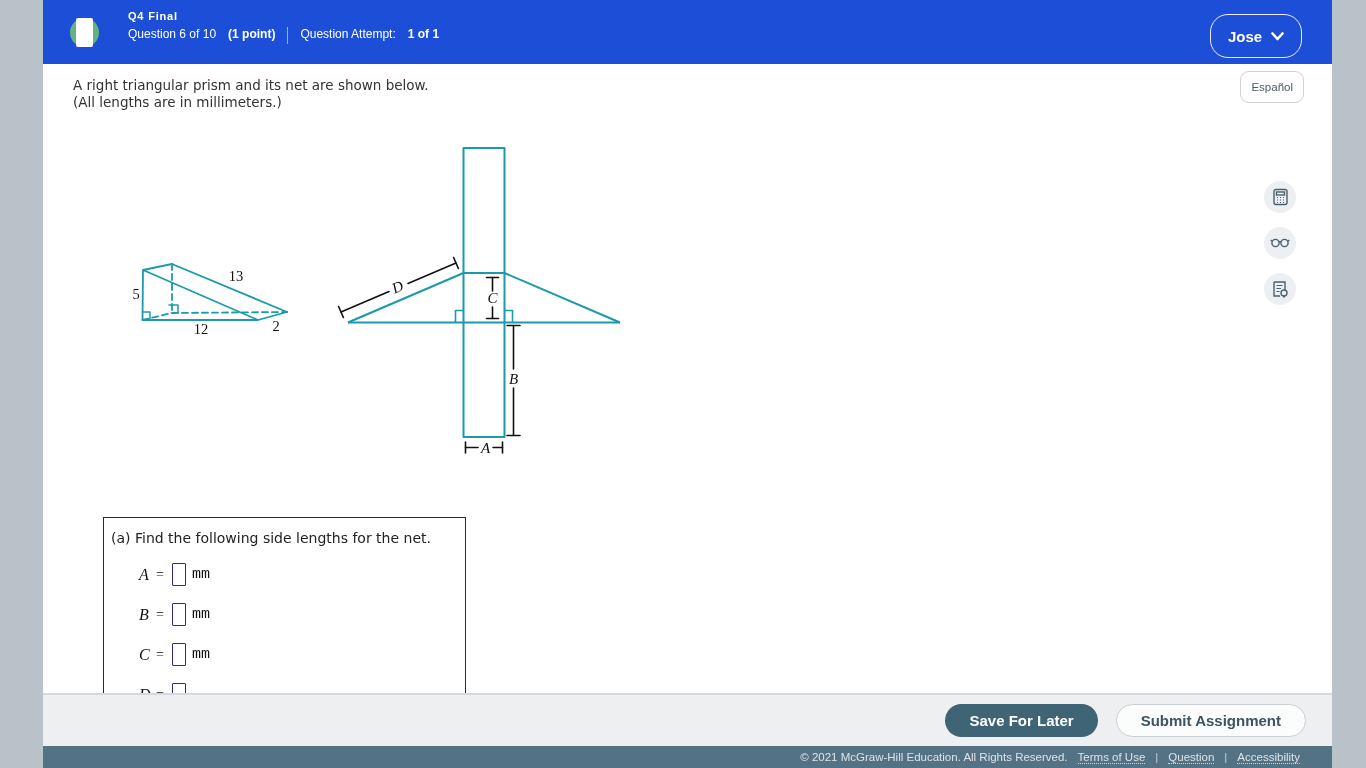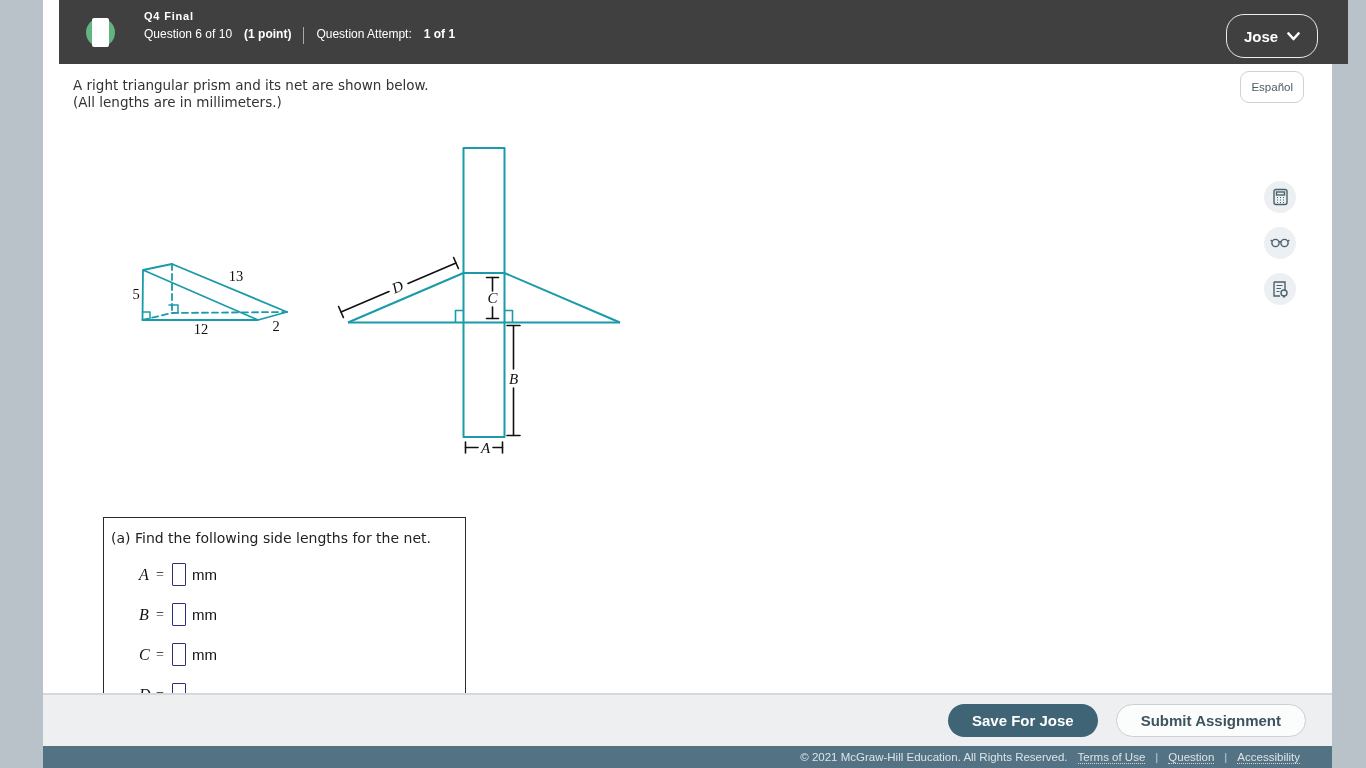--- a/index.html
+++ b/index.html
@@ -2,21 +2,21 @@
 <html><head>
 <meta charset="utf-8">
 <style>
   * { margin:0; padding:0; box-sizing:border-box; }
   html,body { width:1366px; height:768px; overflow:hidden; }
   body { background:#b9c2c9; font-family:"Liberation Sans", sans-serif; position:relative; }
 
   .app { position:absolute; left:43px; top:0; width:1289px; height:768px; background:#fff; }
 
   
-  .header { position:absolute; left:16px; top:0; width:100%; height:64px; background:#404040;padding-left:13px; }
+  .header { position:absolute; left:0; top:0; width:100%; height:64px; background:#1d4ed8;padding-left:13px; }
   .menu-btn { position:absolute; left:27px; top:18px; width:29px; height:29px; border-radius:50%;
               background:#62b381; border:none; cursor:pointer; }
   .menu-btn span { display:block; width:17px; height:2.5px; background:#fff; border-radius:2px; margin:3px auto 0; }
   .menu-btn span:first-child { margin-top:0; }
   .menu-btn .bars { display:flex; flex-direction:column; align-items:center; justify-content:center; height:100%; }
   .header-text { position:absolute; left:85px; top:10px; color:#fff; }
   .course-title { font-size:11px; font-weight:bold; letter-spacing:.8px; margin-bottom:5px; }
   .qline { font-size:12px; display:flex; align-items:flex-start; }
   .qline b { margin-left:12px; }
   .hdiv { display:inline-block; width:1px; height:17px; background:rgba(255,255,255,.55); margin:0 12px; }
@@ -48,21 +48,21 @@
   
   .answer-box { position:absolute; left:60px; top:453px; width:363px; height:250px;
                 border:1.5px solid #2a2a2a; background:#fff; }
   .pa-title { margin:12px 0 0 7px; font-family:"DejaVu Sans", sans-serif; font-size:14px; color:#222; }
   .pa-row { display:flex; align-items:center; height:23px; margin:17px 0 0 35px; }
   .pa-row:first-of-type { margin-top:21px; }
   .pa-letter { font-family:"Liberation Serif", serif; font-style:italic; font-size:16px; color:#111; width:15px; }
   .pa-eq { font-family:"Liberation Serif", serif; font-size:14px; color:#111; margin:0 8px 0 2px; }
   .pa-input { width:14px; height:23px; border:1.5px solid #2d2d80; border-radius:1px; background:#fff;
               font-size:13px; padding:0 1px; font-family:"Liberation Serif", serif; }
-  .pa-unit { font-family:Liberation Sans, sans-serif; font-size:15px; color:#111; margin-left:6px; }
+  .pa-unit { font-family:Liberation Mono, monospace; font-size:15px; color:#111; margin-left:6px; }
 
   
   .action-bar { position:absolute; left:0; top:693px; width:100%; height:53px; background:#edeff1;
                 border-top:2px solid #d5d9da; display:flex; align-items:center; justify-content:flex-end;
                 gap:18px; padding-right:26px; }
   .btn { height:33px; border-radius:17px; font-size:15px; font-weight:bold; cursor:pointer;
          font-family:"Liberation Sans", sans-serif; padding:0 24px; }
   .btn-save { background:#3f6475; border:none; color:#fff; }
   .btn-submit { background:#fbfcfc; border:1px solid #cad0d3; color:#3d545f; }
 
@@ -201,21 +201,21 @@
       <div class="pa-row">
         <span class="pa-letter">D</span>
         <span class="pa-eq">=</span>
         <input class="pa-input" value="" style="">
         <span class="pa-unit"></span>
       </div>
     </div>
   </div>
 
   <div class="action-bar">
-    <button class="btn btn-save">Save For Jose</button>
+    <button class="btn btn-save">Save For Later</button>
     <button class="btn btn-submit">Submit Assignment</button>
   </div>
 
   <div class="footer">
     <span>© 2021 McGraw-Hill Education. All Rights Reserved.</span>
     <a>Terms of Use</a>
     <span class="f-sep">|</span>
     <a>Question</a>
     <span class="f-sep">|</span>
     <a>Accessibility</a>

